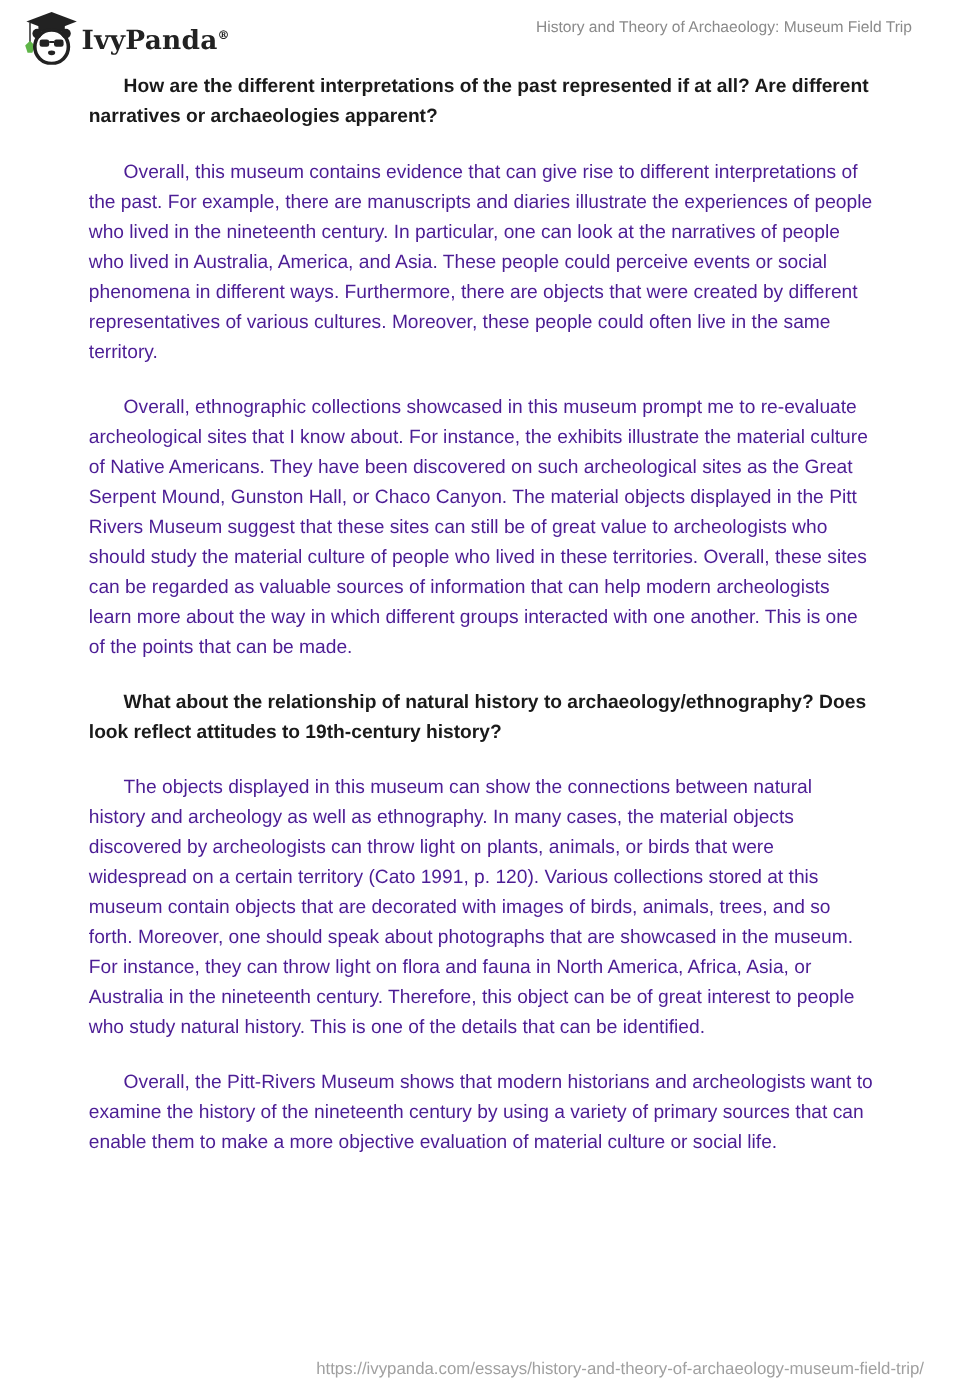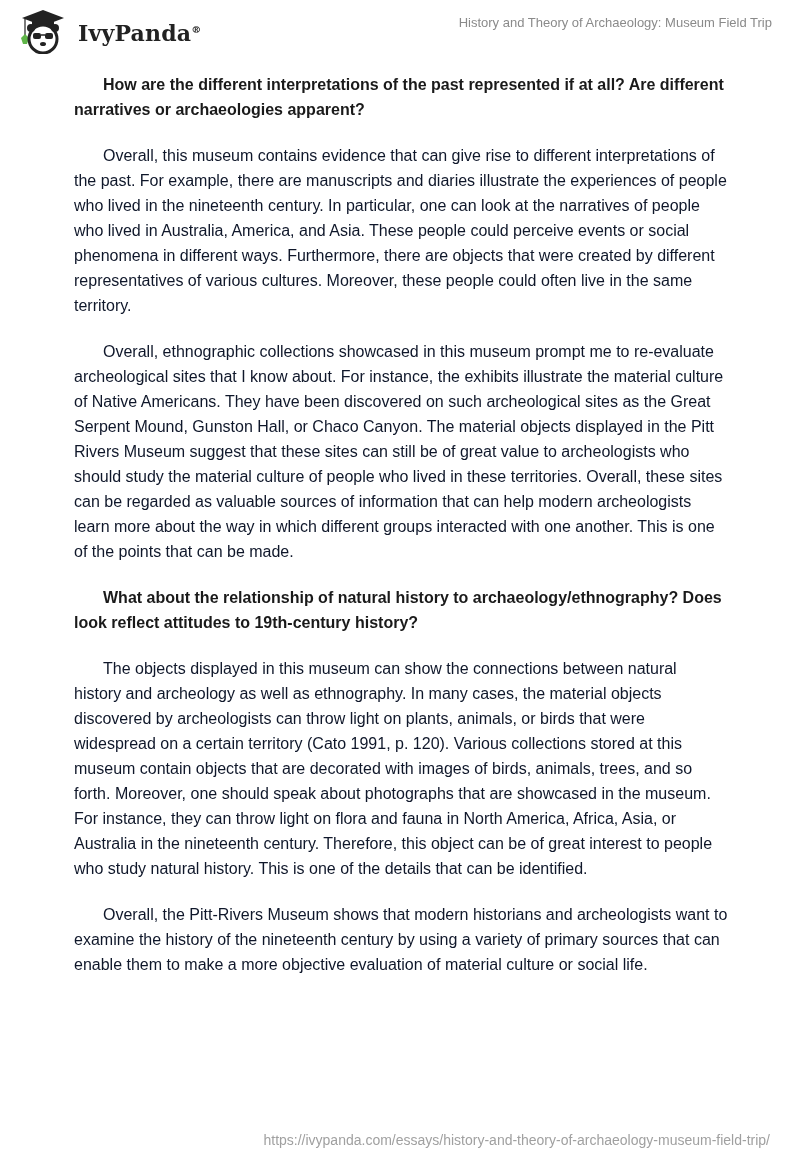--- a/index.html
+++ b/index.html
@@ -1,27 +1,27 @@
 <!DOCTYPE html>
 <html><head>
 <meta charset="utf-8">
 <style>
   html, body { margin: 0; padding: 0; background: #ffffff; }
   body { width: 800px; height: 1160px; position: relative; overflow: hidden;
          font-family: "Liberation Sans", sans-serif; color: #1f1f1f; }
   .header { position: absolute; top: 0; left: 0; width: 800px; height: 60px; }
   .logo { position: absolute; left: 18px; top: 8px; display: flex; align-items: center; }
   .logo-text { font-family: "DejaVu Serif", "Liberation Serif", serif; font-weight: bold;
-               font-size: 22px; color: #222; margin-left: 10px; letter-spacing: 0.2px; }
+               font-size: 22px; color: #222; margin-left: 0; letter-spacing: 0.2px; }
   .logo-reg { font-size: 10px; vertical-align: super; font-weight: bold; }
-  .header-title { position: absolute; right: 28px; top: 15px; font-size: 13px; color: #8a8a8a; }
-  .content { position: absolute; left: 74px; top: 72px; width: 654px; }
+  .header-title { position: absolute; right: 40px; top: 15px; font-size: 13px; color: #8a8a8a; }
+  .content { position: absolute; left: 74px; top: 60px; width: 654px; }
   .q { font-weight: bold; font-size: 16px; line-height: 25px; margin: 0 0 21px 0;
        text-indent: 29px; color: #1a1a1a; }
-  .p { font-size: 16px; line-height: 25px; margin: 0 0 21px 0; text-indent: 29px; color: #0f172a; }
+  .p { font-size: 16px; line-height: 25px; margin: 0 0 21px 0; text-indent: 29px; color: #4c1d95; }
   .footer-url { position: absolute; right: 30px; top: 1132px; font-size: 14px; color: #a0a0a0; }
 </style>
 </head>
 <body>
 
 <div class="header">
   <div class="logo">
     <span>
       <svg width="50" height="46" viewBox="0 0 50 46">
         <polygon points="25,2 46,10 25,18 4,10" fill="#222"></polygon>

